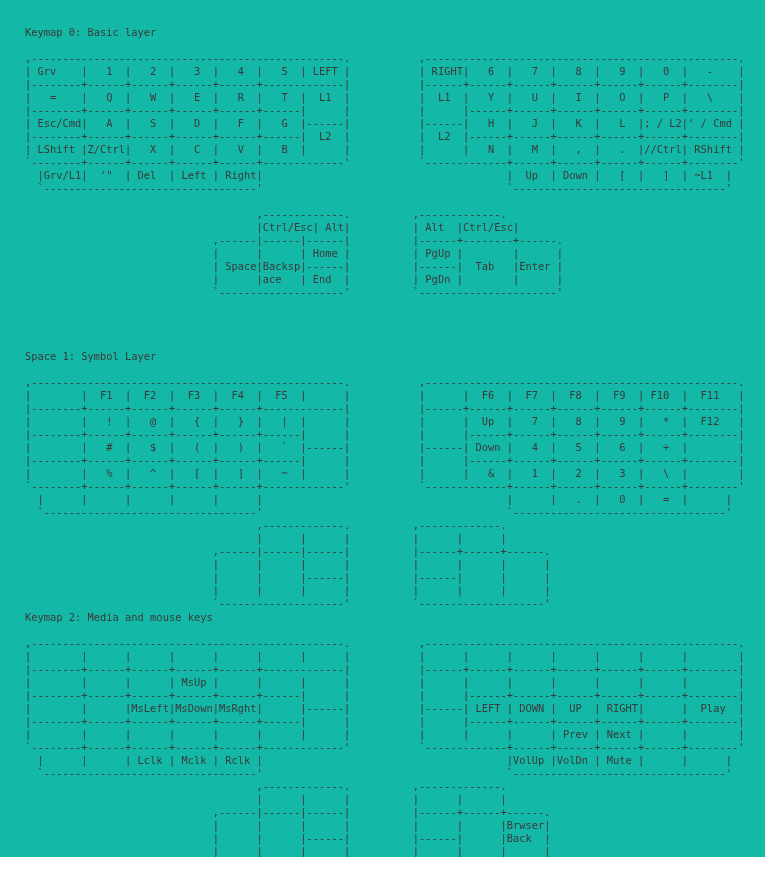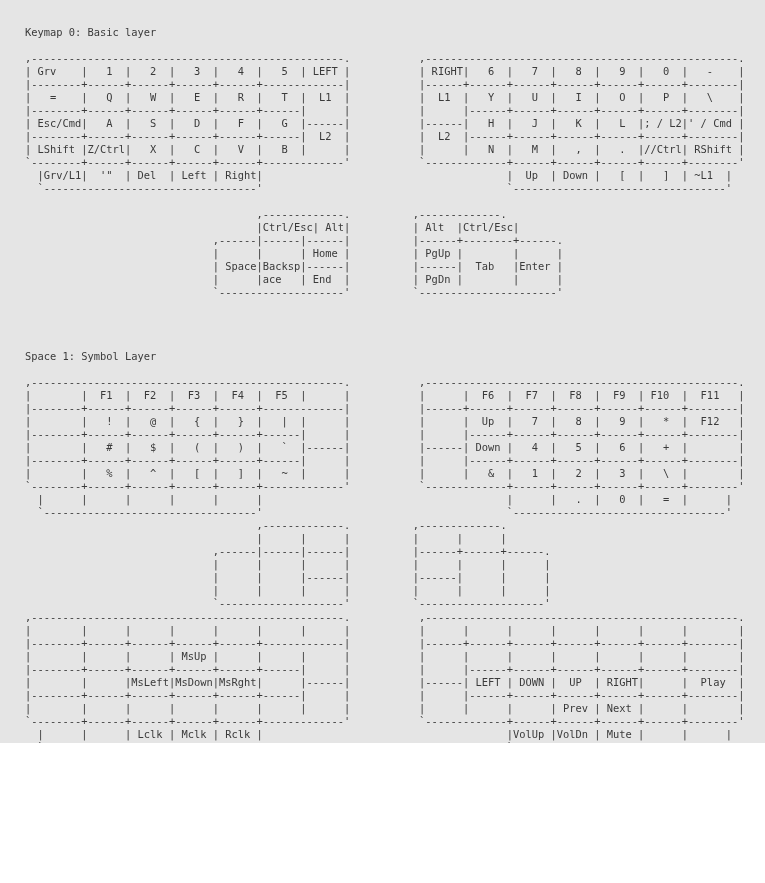--- a/index.html
+++ b/index.html
@@ -1,21 +1,21 @@
 <!DOCTYPE html>
 <html><head>
 <meta charset="utf-8">
 <style>
   * { margin: 0; padding: 0; box-sizing: border-box; }
   html, body { background: #ffffff; }
   .page {
     position: relative;
     width: 765px;
-    height: 743px;
-    background: #e5e5e5;
+    height: 857px;
+    background: #14b8a6;
     overflow: hidden;
     font-family: "DejaVu Sans Mono", "Liberation Mono", monospace;
     color: #3a3a3a;
   }
   .keymap-section { position: absolute; left: 25px; }
   .keymap-section.s0 { top: 26px; }
   .keymap-section.s1 { top: 350px; }
   .keymap-section.s2 { top: 611px; }
   .section-title {
     font-family: "DejaVu Sans Mono", "Liberation Mono", monospace;
@@ -77,20 +77,21 @@
                                      ,-------------.          ,-------------.
                                      |      |      |          |      |      |
                               ,------|------|------|          |------+------+------.
                               |      |      |      |          |      |      |      |
                               |      |      |------|          |------|      |      |
                               |      |      |      |          |      |      |      |
                               `--------------------'          `--------------------'</pre>
   </section>
 
   <section class="keymap-section s2">
+    <div class="section-title">Keymap 2: Media and mouse keys</div>
     <pre class="art">,--------------------------------------------------.           ,--------------------------------------------------.
 |        |      |      |      |      |      |      |           |      |      |      |      |      |      |        |
 |--------+------+------+------+------+-------------|           |------+------+------+------+------+------+--------|
 |        |      |      | MsUp |      |      |      |           |      |      |      |      |      |      |        |
 |--------+------+------+------+------+------|      |           |      |------+------+------+------+------+--------|
 |        |      |MsLeft|MsDown|MsRght|      |------|           |------| LEFT | DOWN |  UP  | RIGHT|      |  Play  |
 |--------+------+------+------+------+------|      |           |      |------+------+------+------+------+--------|
 |        |      |      |      |      |      |      |           |      |      |      | Prev | Next |      |        |
 `--------+------+------+------+------+-------------'           `-------------+------+------+------+------+--------'
   |      |      | Lclk | Mclk | Rclk |                                       |VolUp |VolDn | Mute |      |      |

